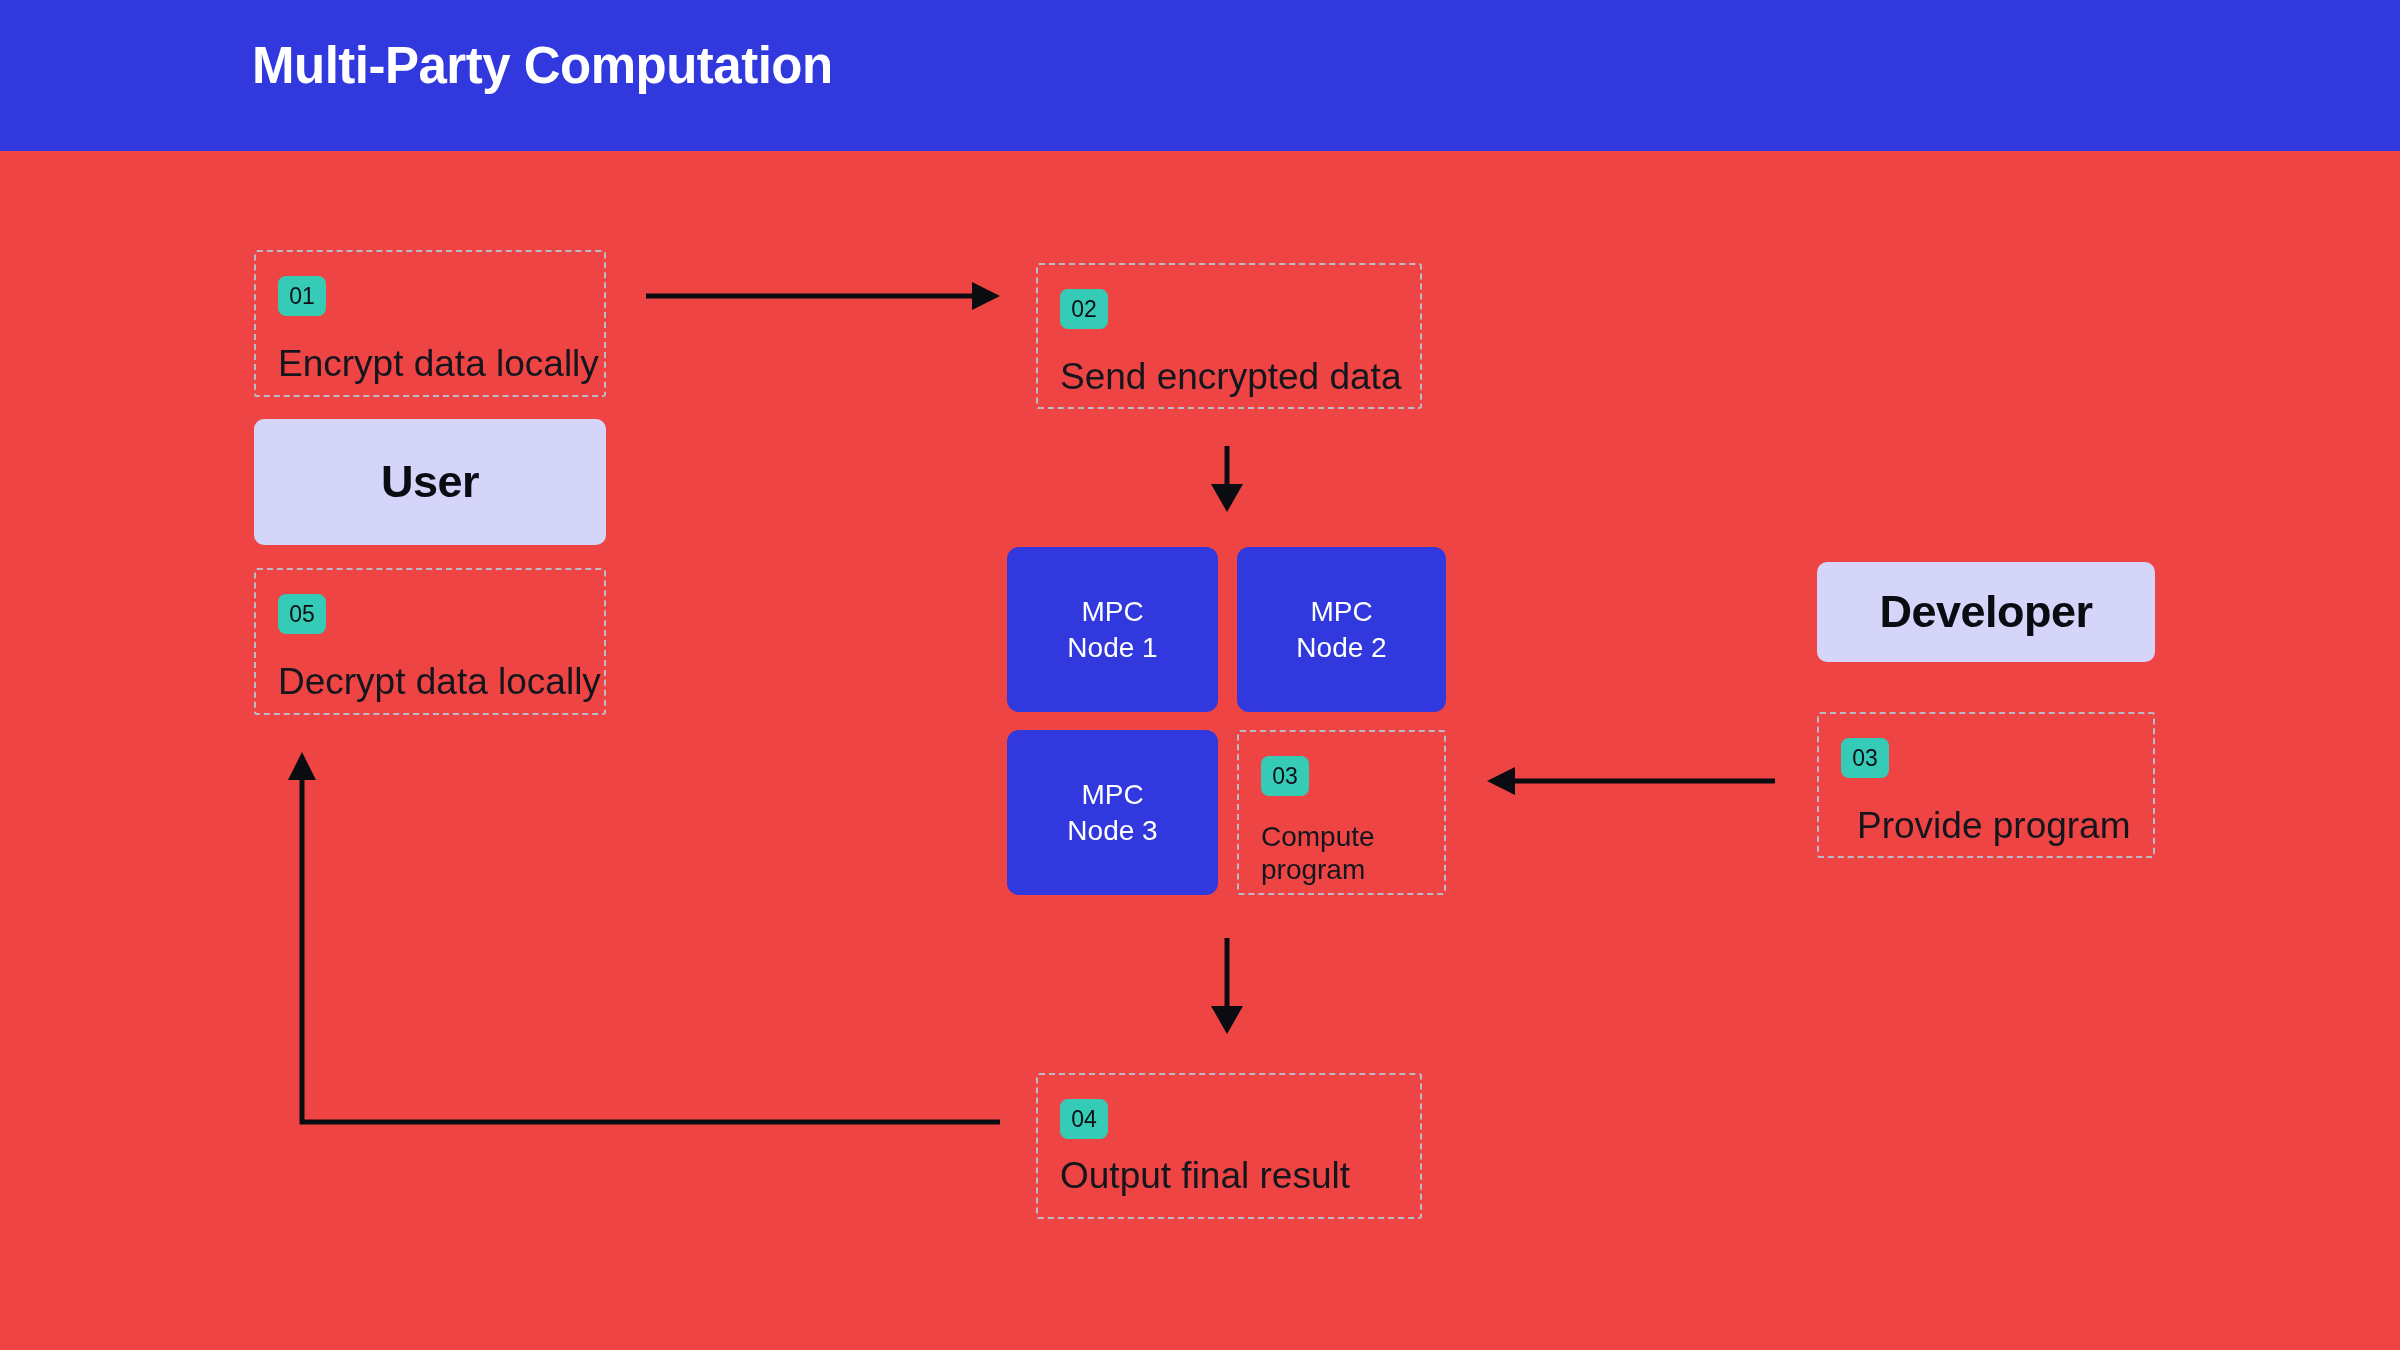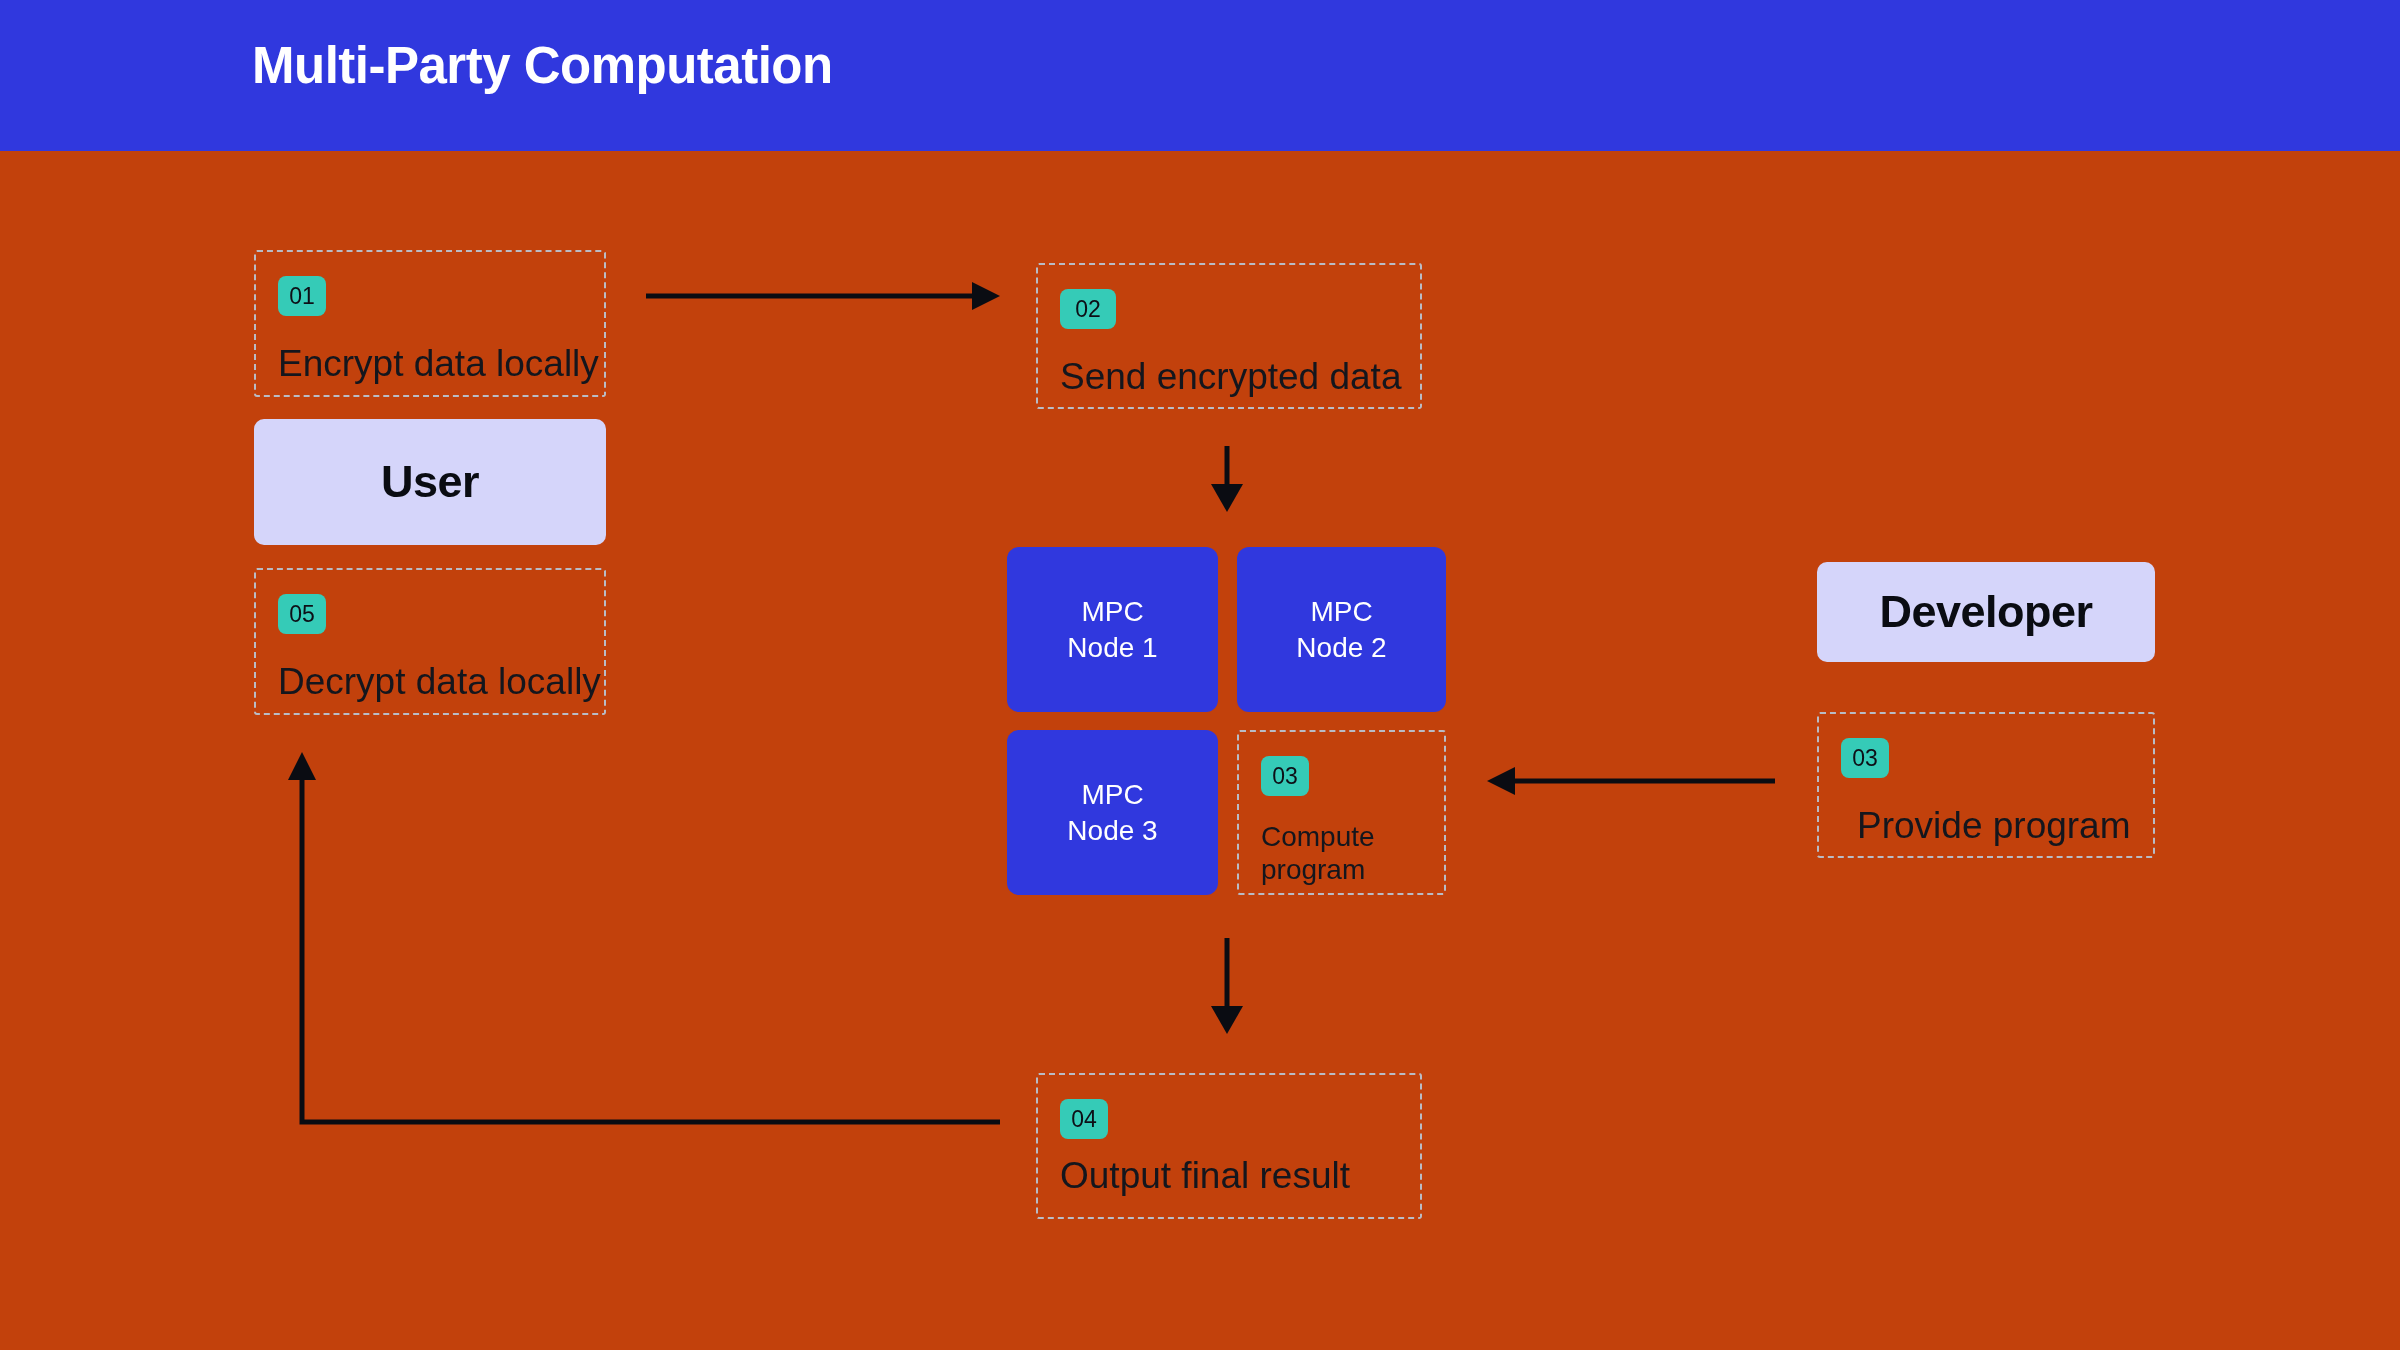--- a/index.html
+++ b/index.html
@@ -8,21 +8,21 @@
     padding: 0;
     background: #ffffff;
   }
   body {
     font-family: "Liberation Sans", sans-serif;
   }
   #canvas {
     position: relative;
     width: 2400px;
     height: 1350px;
-    background: #c2410c;
+    background: #ef4444;
     overflow: hidden;
   }
 
   
   #header-band {
     position: absolute;
     left: 0;
     top: 0;
     width: 2400px;
     height: 151px;
@@ -128,21 +128,21 @@
   <div class="actor-box" style="left:254px; top:419px; width:352px; height:126px;">
     <span class="actor-label">User</span>
   </div>
 
   <div class="step-box" style="left:254px; top:568px; width:352px; height:147px;">
     <div class="badge" style="left:22px; top:24px; width:48px; height:40px;">05</div>
     <div class="step-label" style="left:22px; top:90px;">Decrypt data locally</div>
   </div>
 
   <div class="step-box" style="left:1036px; top:263px; width:386px; height:146px;">
-    <div class="badge" style="left:22px; top:24px; width:56px; height:40px;">02</div>
+    <div class="badge" style="left:22px; top:24px; width:48px; height:40px;">02</div>
     <div class="step-label" style="left:22px; top:90px;">Send encrypted data</div>
   </div>
 
   <div class="node-box" style="left:1007px; top:547px; width:211px; height:165px;">
     <span class="node-label">MPC
 Node 1</span>
   </div>
 
   <div class="node-box" style="left:1237px; top:547px; width:209px; height:165px;">
     <span class="node-label">MPC

